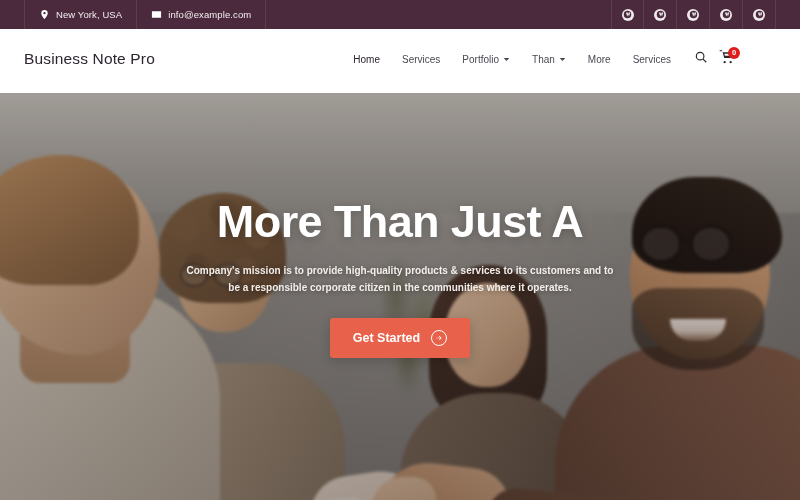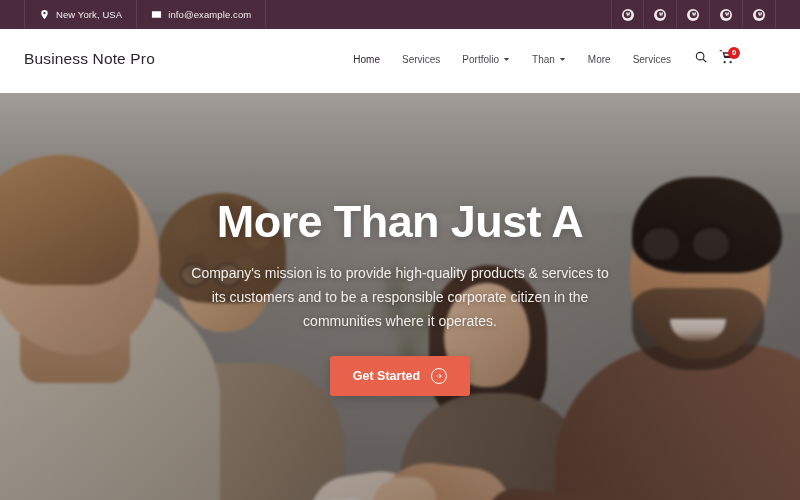--- a/index.html
+++ b/index.html
@@ -319,25 +319,26 @@
     font-size: 45px;
     line-height: 1.16;
     font-weight: bold;
     color: #ffffff;
     letter-spacing: -.6px;
     text-shadow: 0 2px 10px rgba(0,0,0,.22);
     max-width: 600px;
   }
   .hero-sub {
     margin-top: 14px;
-    font-size: 14px;
+    font-size: 10px;
     line-height: 1.7;
     color: #f3eeea;
     max-width: 432px;
     text-shadow: 0 1px 5px rgba(0,0,0,.35);
+    font-weight: bold;
   }
   .hero-cta {
     margin-top: 22px;
     display: inline-flex; align-items: center; gap: 11px;
     background: #e8614a;
     color: #ffffff;
     font-size: 12.5px;
     font-weight: bold;
     padding: 12px 23px;
     border: none;

